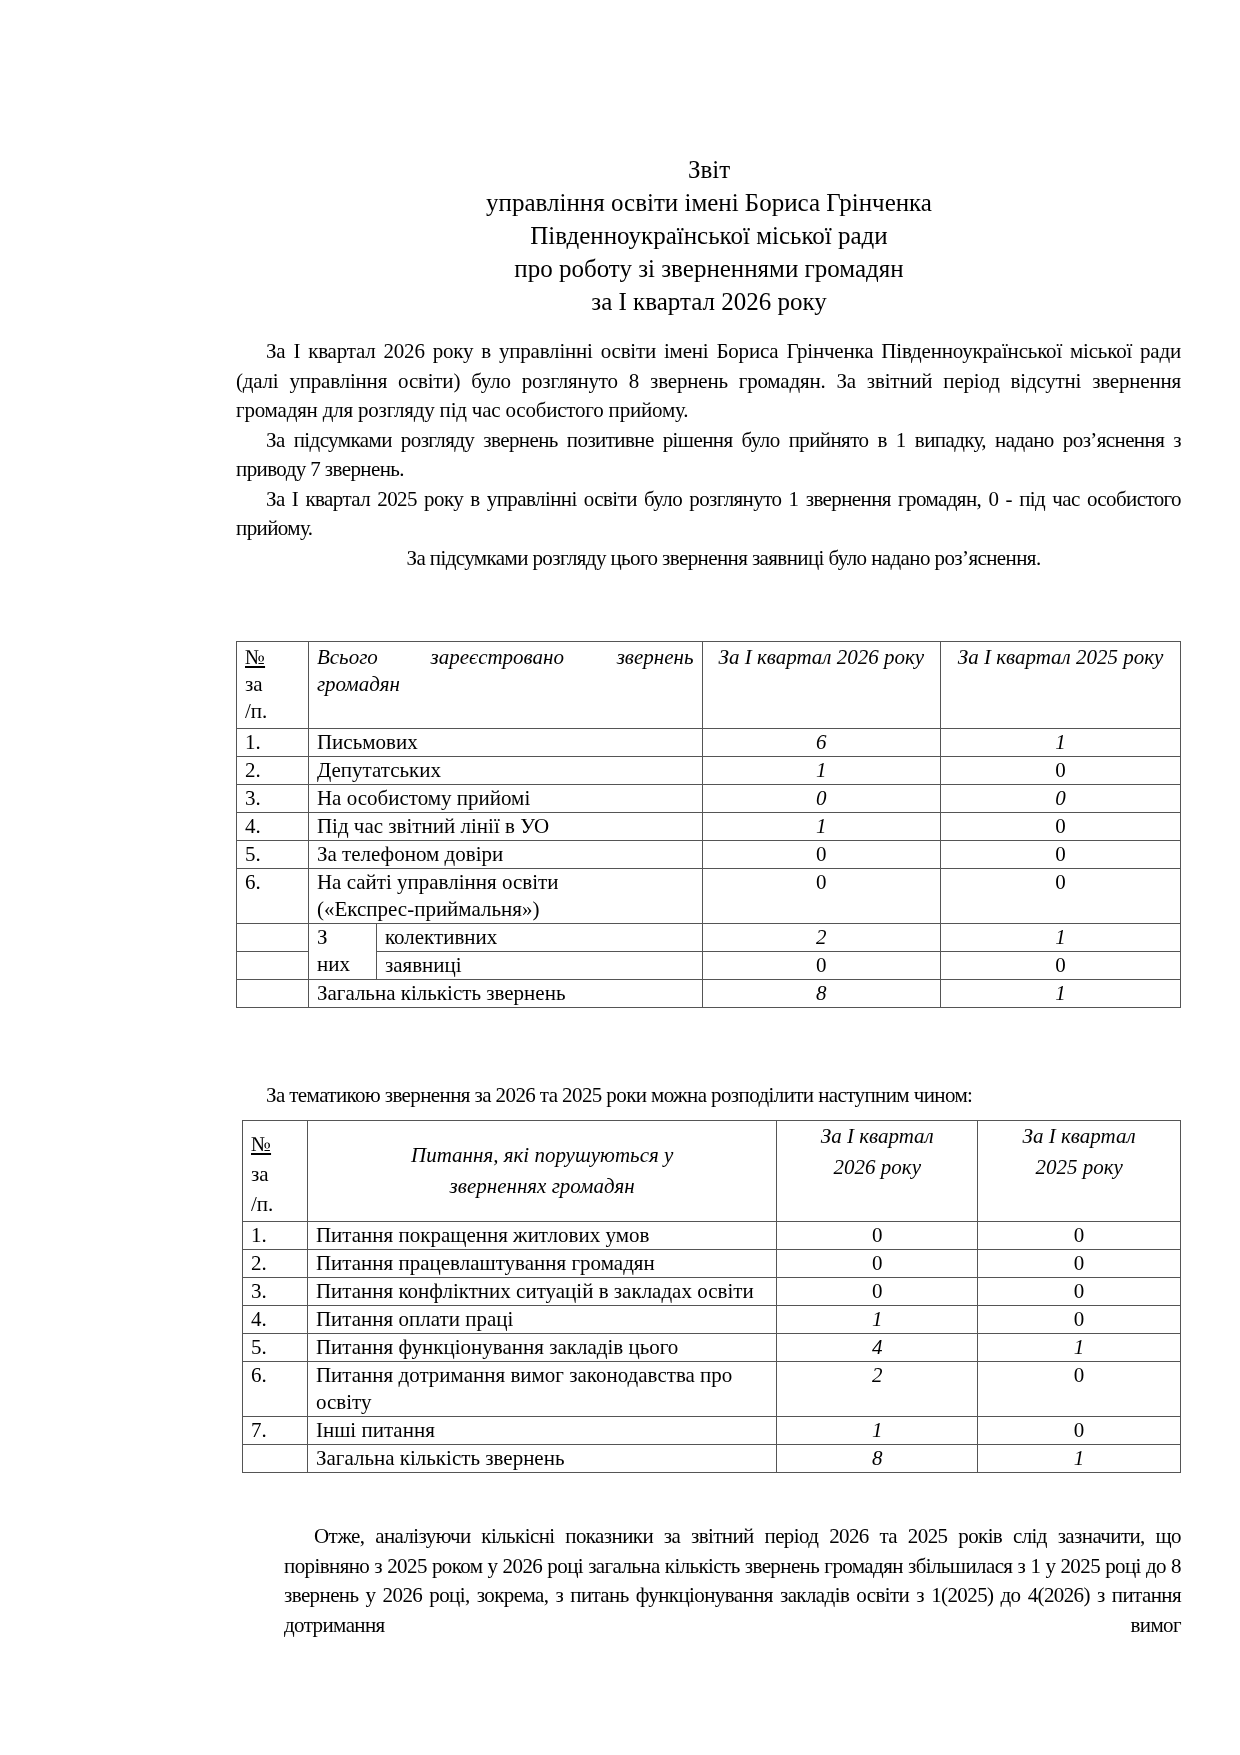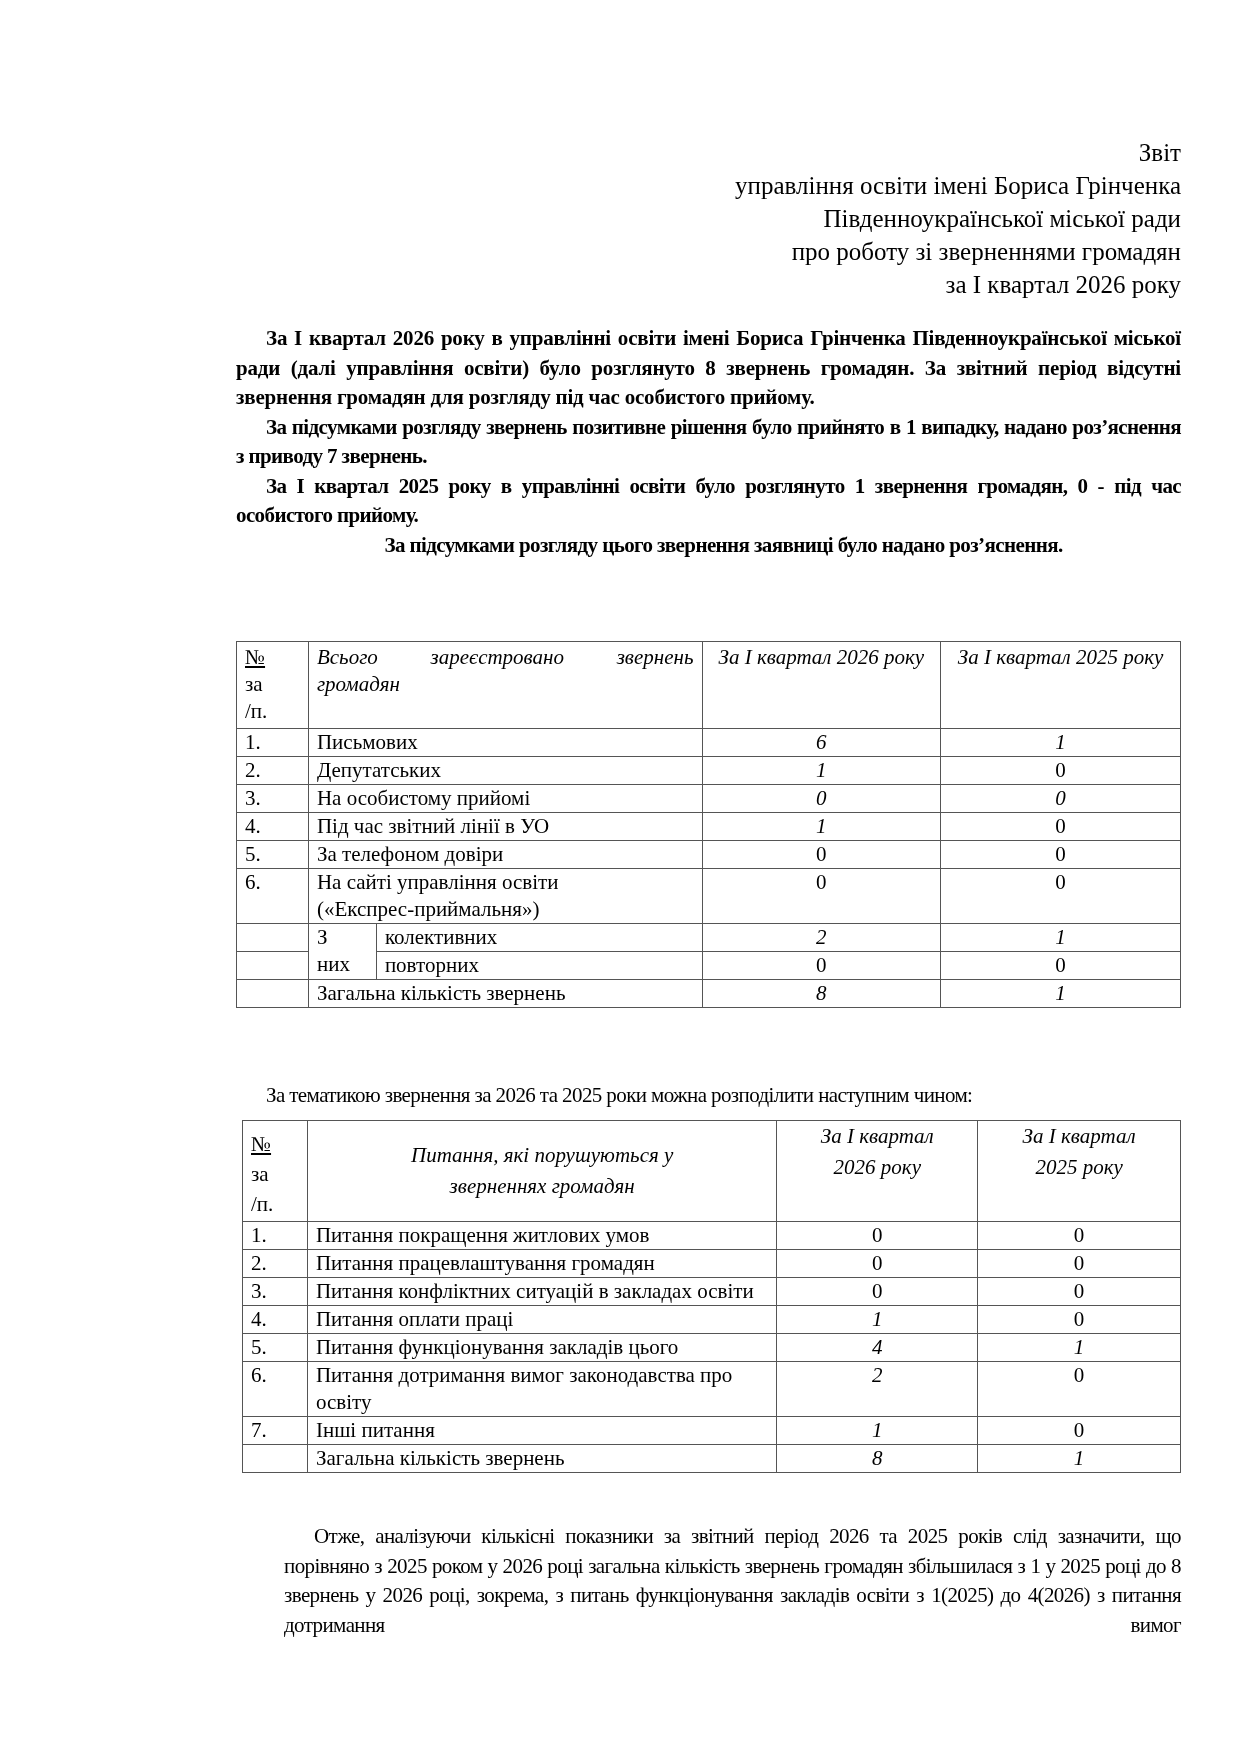--- a/index.html
+++ b/index.html
@@ -1,19 +1,19 @@
 <!DOCTYPE html>
 <html><head>
 <meta charset="utf-8">
 <style>
   html, body { margin: 0; padding: 0; background: #ffffff; }
   body { width: 1240px; height: 1755px; position: relative; overflow: hidden;
          font-family: "Liberation Serif", "DejaVu Serif", serif; color: #000; }
   .page { position: absolute; left: 0; top: 0; width: 1240px; height: 1755px; }
-  .title-block { position: absolute; left: 236px; width: 945px; top: 136px; text-align: right;
+  .title-block { position: absolute; left: 236px; width: 945px; top: 153px; text-align: center;
                  font-size: 25px; line-height: 33px; }
   .title-block div { padding-left: 1px; }
   .para { position: absolute; left: 236px; width: 945px; font-size: 21px; line-height: 29.5px;
           text-align: justify; }
   .para p { margin: 0; text-indent: 30px; }
   .para.condensed { letter-spacing: -0.6px; }
   table.doc { position: absolute; border-collapse: collapse; font-size: 21px; line-height: 27px; }
   table.doc td, table.doc th { border: 1.5px solid #555; padding: 0 8px; vertical-align: top; font-weight: normal; }
   .c { text-align: center; }
   .b { font-weight: bold; font-style: italic; }
@@ -24,21 +24,21 @@
 <div class="page">
 
   <div class="title-block">
     <div>Звіт</div>
     <div>управління освіти імені Бориса Грінченка</div>
     <div>Південноукраїнської міської ради</div>
     <div>про роботу зі зверненнями громадян</div>
     <div>за  І квартал 2026 року</div>
   </div>
 
-  <div class="para condensed" style="top:324px;font-weight:bold;">
+  <div class="para condensed" style="top:337px;">
     <p style="letter-spacing:-0.2px;">За І квартал 2026 року в управлінні освіти імені Бориса Грінченка Південноукраїнської міської ради (далі управління освіти) було розглянуто 8 звернень громадян. За звітний період  відсутні звернення громадян для розгляду під час особистого прийому.</p>
     <p>За підсумками  розгляду звернень  позитивне рішення  було  прийнято  в  1 випадку, надано  роз’яснення з приводу 7 звернень.</p>
     <p>За  І квартал 2025 року в управлінні освіти  було розглянуто 1 звернення  громадян, 0 -  під час особистого прийому.</p>
     <p style="text-align:center;">За підсумками  розгляду цього звернення заявниці  було надано  роз’яснення.</p>
   </div>
 
   <table class="doc" style="left:236px; top:641px; width:945px;">
     <colgroup>
       <col style="width:72px">
         <col style="width:68px">
@@ -101,21 +101,21 @@
       <td rowspan="2">
         <div>З</div>
         <div>них</div>
       </td>
       <td>колективних</td>
       <td class="c b">2</td>
       <td class="c b">1</td>
     </tr>
     <tr>
       <td></td>
-      <td>повторних</td>
+      <td>заявниці</td>
       <td class="c">0</td>
       <td class="c">0</td>
     </tr>
     <tr>
       <td></td>
       <td colspan="2">Загальна кількість звернень</td>
       <td class="c b">8</td>
       <td class="c b">1</td>
     </tr>
   </tbody>

